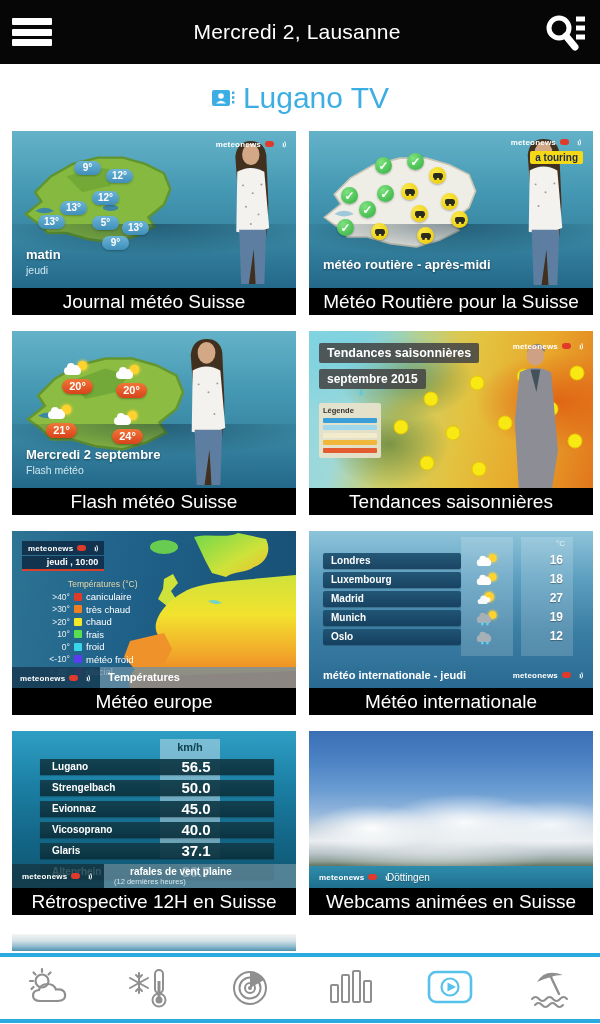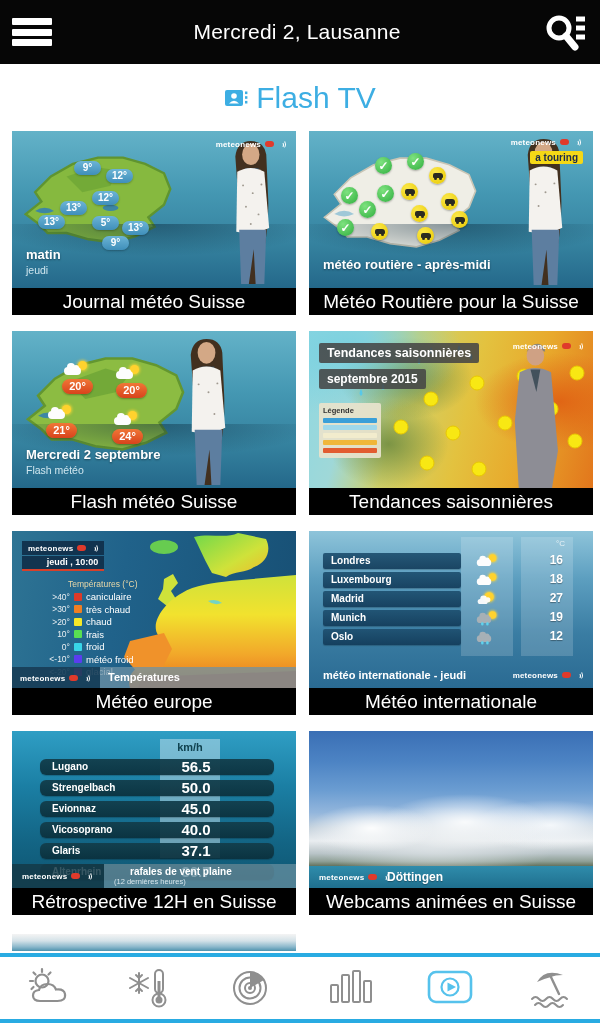--- a/index.html
+++ b/index.html
@@ -144,40 +144,40 @@
 
   
   .t7bg { background:linear-gradient(180deg,#2f9ec4 0%,#1b7fa4 35%,#136585 70%,#0e5571 100%); }
   .t7band { position:absolute; left:148px; width:60px; top:8px; bottom:30px;
     background:rgba(220,238,244,.45); z-index:2; }
   .t7unit { position:absolute; left:148px; width:60px; top:10px; text-align:center;
     color:#10424f; font-size:11px; font-weight:bold; z-index:3; }
   .t7rows { position:absolute; left:28px; right:22px; top:28px; z-index:3; }
   .t7row { height:16px; margin-bottom:5px; position:relative;
     background:linear-gradient(180deg,rgba(18,62,76,.95),rgba(10,46,58,.9));
-    border-radius:6px; box-shadow:0 1px 1px rgba(0,0,0,.2); }
+    border-radius:0; box-shadow:0 1px 1px rgba(0,0,0,.2); }
   .t7row .nm { color:#fff; font-size:10px; font-weight:bold; line-height:16px; padding-left:12px; }
   .t7row .val { position:absolute; left:128px; width:56px; top:0; color:#fff; font-size:15px;
     font-weight:bold; line-height:16px; text-align:center; }
   .t7footer { position:absolute; left:0; right:0; bottom:0; height:24px; display:flex; z-index:4; }
   .t7footer .l { width:92px; background:rgba(20,58,72,.85); position:relative; }
   .t7footer .r { flex:1; background:rgba(98,140,158,.8); padding:2px 0 0 10px; }
   .t7footer .r .a { color:#fff; font-weight:bold; font-size:10px; line-height:11px;padding-left:16px; }
   .t7footer .r .b { color:#d7e6ec; font-size:7.5px; line-height:9px; }
 
   
   .t8bg { background:
     radial-gradient(90px 34px at 22% 62%, rgba(255,255,255,.95), rgba(255,255,255,0) 70%),
     radial-gradient(120px 40px at 55% 58%, rgba(255,255,255,.9), rgba(255,255,255,0) 70%),
     radial-gradient(110px 36px at 85% 60%, rgba(250,252,254,.9), rgba(250,252,254,0) 70%),
     radial-gradient(160px 50px at 45% 72%, rgba(225,230,233,.85), rgba(225,230,233,0) 75%),
     linear-gradient(180deg,#3a6fb5 0%,#4d84c4 20%,#6b9dd2 38%,#93b6dc 52%,#c8d4de 62%,#e9edf0 70%,#b9c4c8 78%,#8fa096 83%,#55624a 87%,#3c4a34 92%,#35422e 100%); }
   .t8bar { position:absolute; left:0; right:0; bottom:0; height:22px;
     background:linear-gradient(180deg,#2f8cab,#1f6f8e); z-index:5; display:flex; align-items:center; }
-  .t8bar .loc { color:#fff; font-weight:bold; font-size:12px; margin-left:78px;
+  .t8bar .loc { color:#fff; font-weight:normal; font-size:10px; margin-left:78px;
     text-shadow:0 1px 1px rgba(0,0,0,.3); }
 
   
   .partial { margin:19px 0 0 12px; width:284px; height:17px;
     background:linear-gradient(180deg,#f4f4f4 0%,#d4e2e8 40%,#8db9cc 75%,#4e92ae 100%); }
 
   
   .toolbar { position:absolute; left:0; right:0; bottom:1px; height:70px; background:#fff;
     border-top:4px solid #29abe2; border-bottom:4px solid #29abe2;
     display:flex; align-items:center; justify-content:space-around; }
@@ -206,21 +206,21 @@
 
 <div class="section-head">
   <svg width="25" height="19" viewBox="0 0 25 19">
     <rect x="1" y="1" width="18" height="16" rx="2" fill="#3daee3"></rect>
     <circle cx="10" cy="7" r="2.8" fill="#fff"></circle>
     <path d="M5,14.5 Q10,9 15,14.5 Z" fill="#fff"></path>
     <rect x="21" y="2.5" width="2.4" height="2.6" fill="#3daee3"></rect>
     <rect x="21" y="7.2" width="2.4" height="2.6" fill="#3daee3"></rect>
     <rect x="21" y="11.9" width="2.4" height="2.6" fill="#3daee3"></rect>
   </svg>
-  <span class="txt">Flash TV</span>
+  <span class="txt">Lugano TV</span>
 </div>
 
 <div class="grid">
 
   <div class="card">
     <div class="thumb studio">
       <svg class="mapsvg" width="160" height="110" viewBox="0 0 100 70">
         <path d="M4,44 L14,36 L10,30 L20,20 L34,12 L50,8 L66,8 L80,12 L92,18 L96,28 L92,38 L82,46 L86,52 L74,58 L60,62 L44,60 L30,56 L18,56 L12,50 Z" fill="#86b93f" stroke="#5f9430" stroke-width="1.5"></path>
         <path d="M30,20 L48,14 L62,16 L58,26 L40,30 Z" fill="#6ea636" opacity=".8"></path>
         <path d="M10,42 Q16,38 22,42 Q16,45 10,42 Z" fill="#3d86a4"></path>

